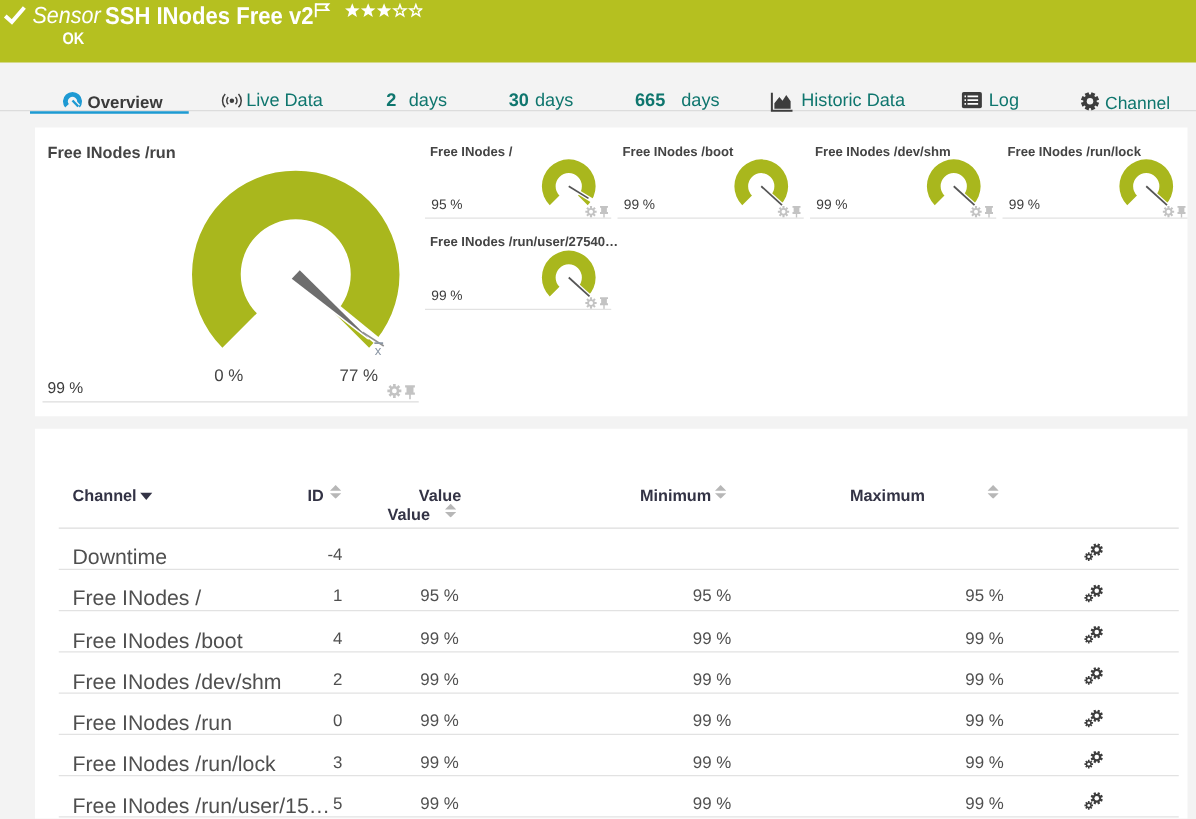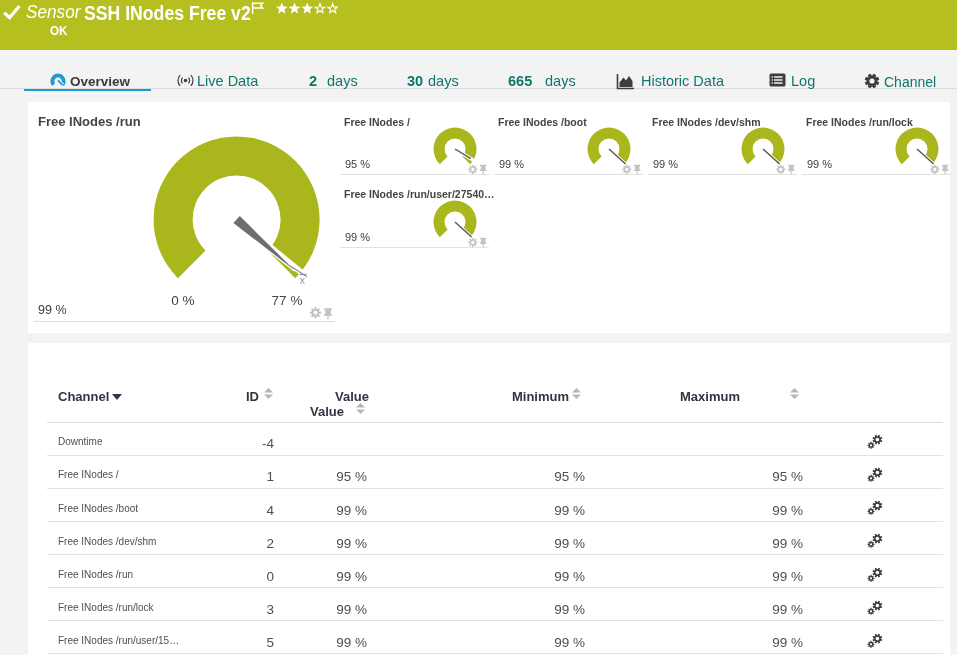--- a/index.html
+++ b/index.html
@@ -1,21 +1,21 @@
 <!DOCTYPE html>
 <html><head><meta charset="utf-8">
 <style>
 *{margin:0;padding:0;box-sizing:border-box}
 html,body{width:957px;height:655px;overflow:hidden}
 body{font-family:"Liberation Sans",sans-serif;background:#f3f3f3;position:relative}
 .abs{position:absolute}
 .panel{position:absolute;background:#fff}
 .ttl{position:absolute;font-weight:bold;color:#444}
 .tabtxt{position:absolute;font-size:14.5px;color:#0f766e;white-space:nowrap}
-.rowtxt{position:absolute;font-size:10px;color:#4f4f4f;white-space:nowrap}
+.rowtxt{position:absolute;font-size:17px;color:#4f4f4f;white-space:nowrap}
 .rnum{position:absolute;font-size:13.5px;color:#4f4f4f;text-align:right;white-space:nowrap}
 .hdr{position:absolute;font-size:13px;font-weight:bold;color:#333345;white-space:nowrap}
 .sep{position:absolute;height:1px;background:#e2e2e2}
 </style></head>
 <body>
 
 <div class="abs" style="left:0;top:0;width:957px;height:50px;background:#b5c020"></div>
 <svg class="abs" style="left:2px;top:3px" width="22" height="17" viewBox="0 0 22 17">
   <path d="M2.2 9.8 L7.5 14.6 L17.5 3" fill="none" stroke="#fff" stroke-width="3.2"></path>
 </svg>

